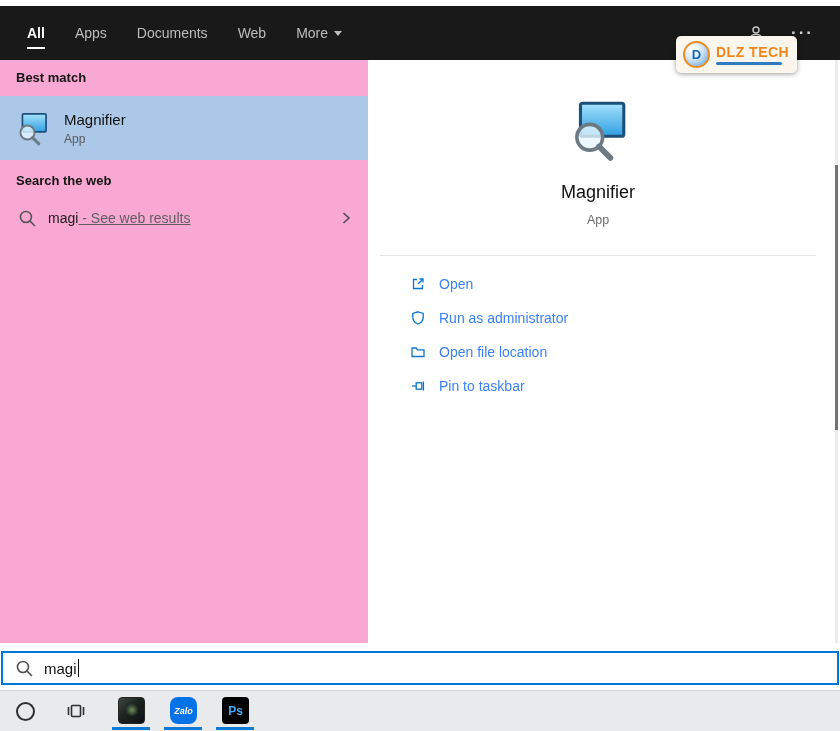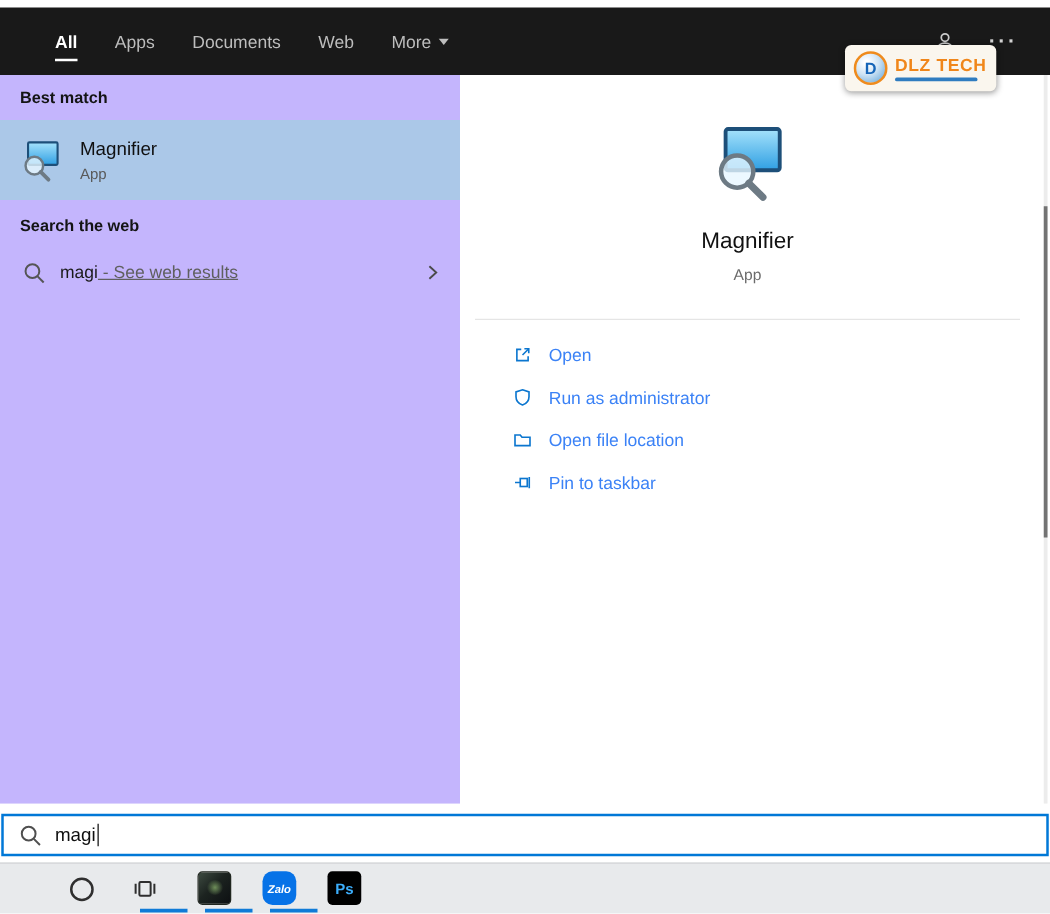--- a/index.html
+++ b/index.html
@@ -5,21 +5,21 @@
   * { margin:0; padding:0; box-sizing:border-box; }
   body { background:#ffffff; }
   .screen {
     position:relative; width:840px; height:731px; overflow:hidden;
     background:#ffffff; font-family:"Liberation Sans","DejaVu Sans",sans-serif;
   }
   
   .header {
     position:absolute; left:0; right:0; top:6px; height:54px;
     background:#191919; display:flex; align-items:center;
-    padding-left:44px; gap:30px;
+    padding-left:27px; gap:30px;
   }
   .tab { font-size:14px; color:#bdbdbd; position:relative; display:flex; align-items:center; gap:6px; cursor:default; }
   .tab.active { color:#ffffff; font-weight:700; }
   .tab.active::after { content:""; position:absolute; left:0; right:0; bottom:-8px; height:2px; background:#ffffff; }
   .caret-down { width:0; height:0; border-left:4px solid transparent; border-right:4px solid transparent; border-top:5px solid #bdbdbd; }
   .header-right { margin-left:auto; display:flex; align-items:center; gap:26px; padding-right:26px; }
   .ellipsis { color:#d2d2d2; font-size:17px; font-weight:700; letter-spacing:2px; line-height:10px; }
   
   .logo-box {
     position:absolute; left:676px; top:36px; width:121px; height:37px; z-index:60;
@@ -28,21 +28,21 @@
   }
   .logo-circle {
     width:27px; height:27px; border-radius:50%; flex:0 0 27px;
     background:radial-gradient(circle at 35% 30%, #ffffff 8%, #cfe4f5 45%, #5a9fd4 100%);
     border:2px solid #ef8b1d; display:flex; align-items:center; justify-content:center;
     color:#1565b8; font-weight:800; font-size:13px;
   }
   .logo-title { color:#f0861a; font-weight:800; font-size:14px; letter-spacing:.5px; white-space:nowrap; }
   .logo-bar { width:66px; height:3px; background:#2f7cc0; border-radius:2px; margin-top:2px; }
   
-  .left-panel { position:absolute; left:0; top:60px; width:368px; height:583px; background:#c4b5fd;padding-left:28px; }
+  .left-panel { position:absolute; left:0; top:60px; width:368px; height:583px; background:#f9a8d4;padding-left:28px; }
   .section-label { position:absolute; left:16px; font-size:13px; font-weight:700; color:#141414; }
   .lbl-best { top:10px; }
   .lbl-web  { top:113px; }
   .best-row {
     position:absolute; left:0; top:36px; width:100%; height:64px; background:#abc8e8;
     display:flex; align-items:center; padding-left:14px; gap:14px;
   }
   .best-title { font-size:15px; color:#101010; }
   .best-sub { font-size:12px; color:#595959; margin-top:4px; }
   .web-row {
@@ -68,21 +68,21 @@
   .search-bar {
     position:absolute; left:1px; right:1px; top:651px; height:34px; z-index:10;
     border:2px solid #0078d7; background:#ffffff; display:flex; align-items:center;
   }
   .search-glyph { margin-left:12px; display:flex; }
   .search-text { margin-left:11px; font-size:15px; color:#0f0f0f; }
   .search-caret { width:1px; height:18px; background:#111111; margin-left:1px; animation:blink 1.1s steps(2) infinite; }
   @keyframes blink { 0%,49% { opacity:1; } 50%,100% { opacity:0; } }
   
   .taskbar { position:absolute; top:690px; left:0; right:0; height:41px; background:#e8eaec; border-top:1px solid #d2d4d6; }
-  .tb-item { position:absolute; display:flex; align-items:center; justify-content:center; cursor:default;margin-left:40px; }
+  .tb-item { position:absolute; display:flex; align-items:center; justify-content:center; cursor:default; }
   .tb-cortana { left:14px; top:9px; width:22px; height:22px; }
   .cortana-ring { width:19px; height:19px; border:2px solid #2f2f2f; border-radius:50%; }
   .tb-taskview { left:64px; top:8px; width:24px; height:24px; }
   .tb-app { width:27px; height:27px; top:6px; border-radius:4px; }
   .tb-app1 { left:118px; background:linear-gradient(135deg,#3d4a40 0%,#1c2320 45%,#0d1012 100%); border:1px solid #20261f; }
   .tb-app1::after { content:""; position:absolute; left:6px; top:6px; width:14px; height:12px; border-radius:50%;
     background:radial-gradient(circle,#6f8f5a 0%, rgba(40,55,35,0) 70%); }
   .tb-zalo { left:170px; background:#0672e7; border-radius:8px; color:#ffffff; font-weight:700; font-style:italic; font-size:9px; }
   .tb-ps { left:222px; background:#000000; color:#3caefc; font-weight:700; font-size:12px; }
   .tb-underline { position:absolute; bottom:1px; height:3px; width:38px; background:#0f7bd7; }

